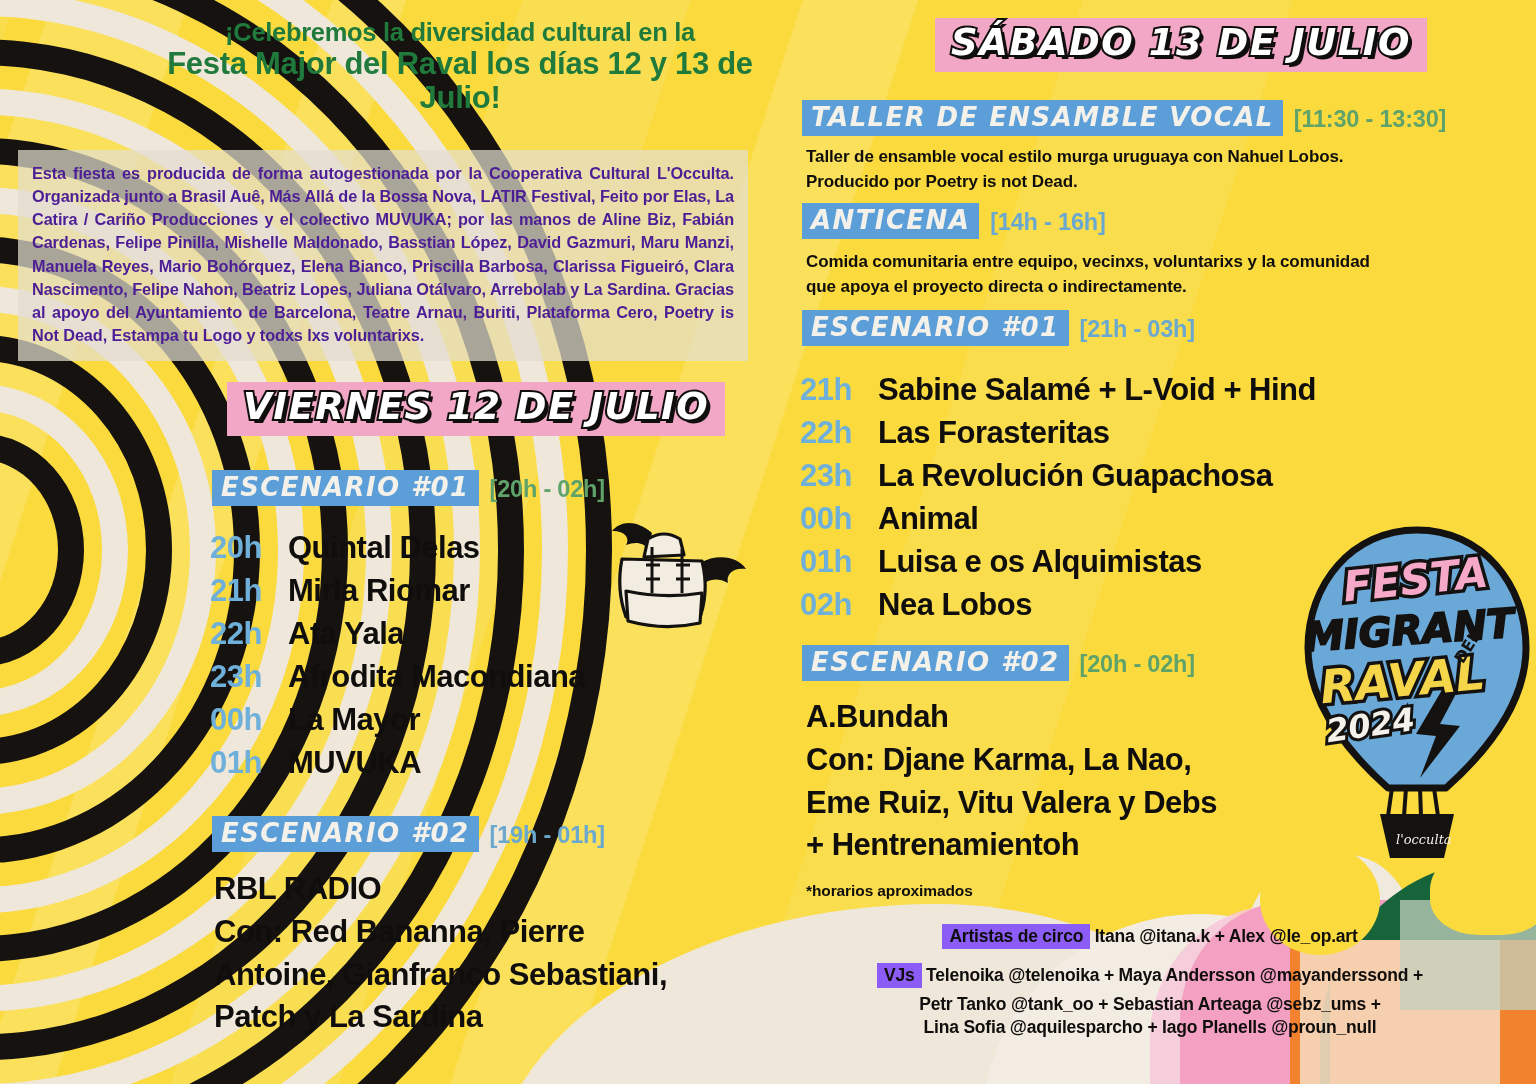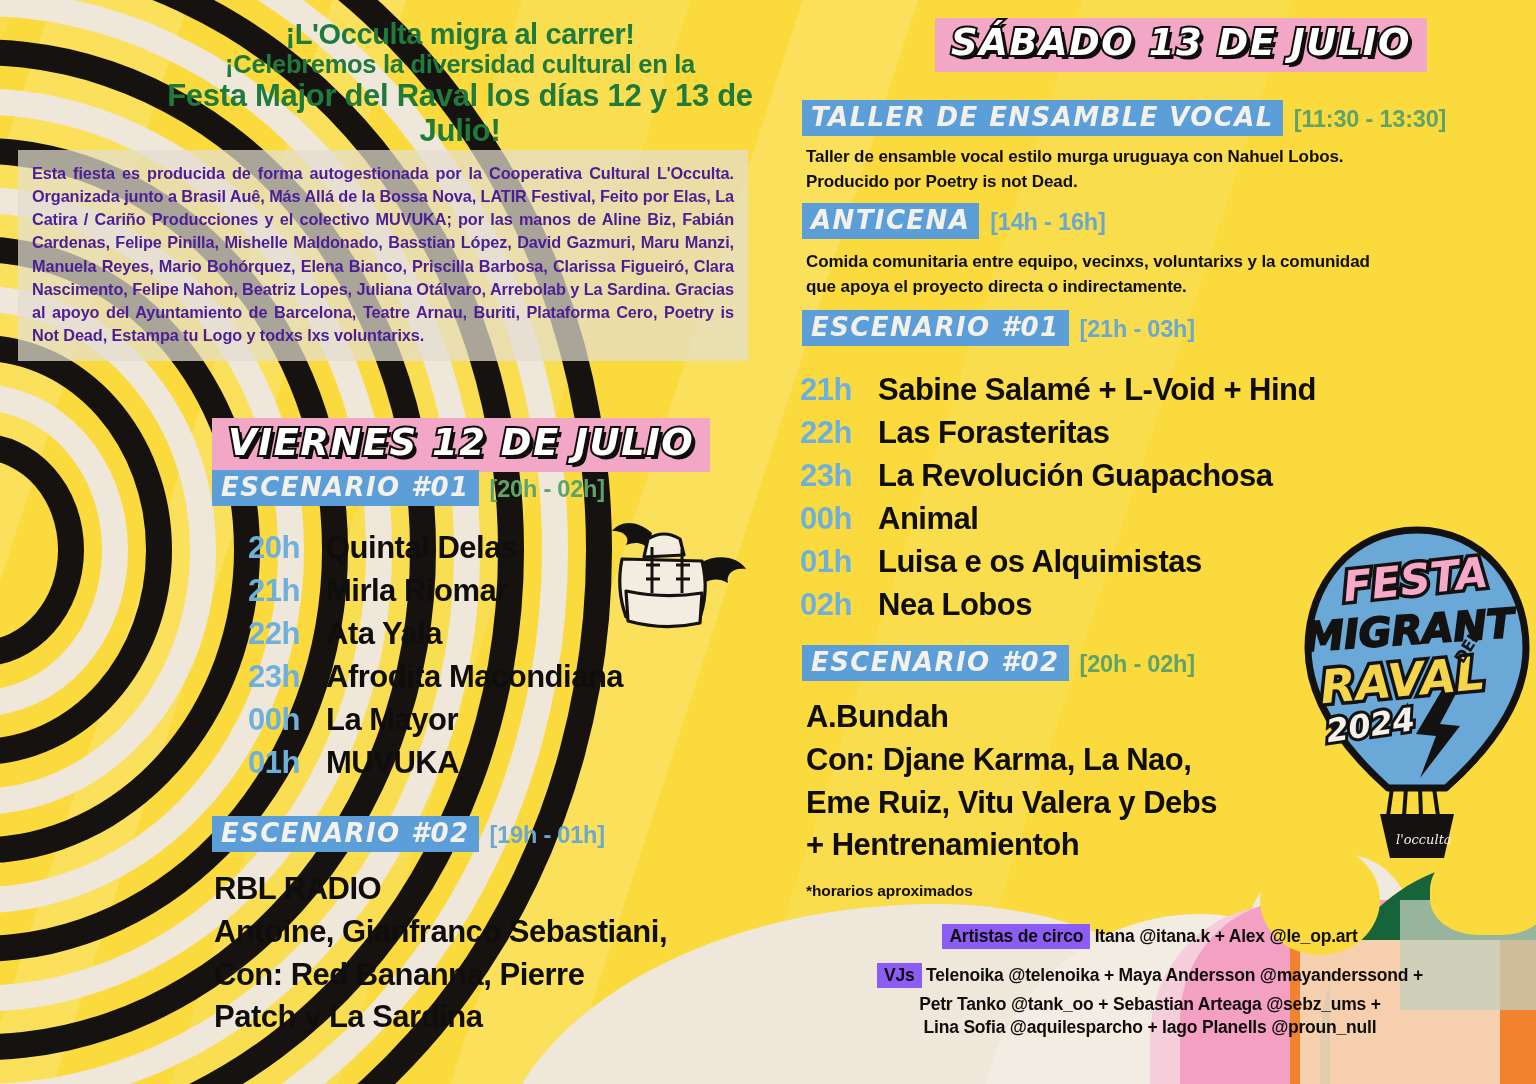--- a/index.html
+++ b/index.html
@@ -146,21 +146,21 @@
     font-style: italic;
     font-size: 37px;
     letter-spacing: 1.5px;
     color: #ffffff;
     -webkit-text-stroke: 4px #100e0c;
     paint-order: stroke fill;
     text-shadow: 4px 4px 0 #100e0c;
     line-height: 1.05;
     white-space: nowrap;
   }
-  #viernes-band { position:absolute; left: 212px; top: 382px; margin-top: 36px; }
+  #viernes-band { position:absolute; left: 227px; top: 382px; }
   #sabado-band  { position:absolute; left: 935px; top: 18px; }
 
   
   .stage-row { display:flex; align-items:flex-end; gap: 11px; }
   .stage-tag {
     background: #5c9fd8;
     color: #f4f1ea;
     font-family: "DejaVu Sans", sans-serif;
     font-weight: 700;
     font-style: italic;
@@ -227,21 +227,21 @@
   #anti-row    { position:absolute; left: 802px; top: 203px; }
   #anti-desc   { position:absolute; left: 806px; top: 250px; width: 610px; }
   #sat-e1-row  { position:absolute; left: 802px; top: 310px; }
   #sat-e1-list { position:absolute; left: 800px; top: 362px; width: 640px; }
   #sat-e2-row  { position:absolute; left: 802px; top: 645px; }
   #sat-e2-text { position:absolute; left: 806px; top: 696px; width: 560px; }
   #sat-note    { position:absolute; left: 806px; top: 882px; }
 
   
   #fri-e1-row  { position:absolute; left: 212px; top: 470px; }
-  #fri-e1-list { position:absolute; left: 210px; top: 520px; width: 520px; margin-left: 38px; }
+  #fri-e1-list { position:absolute; left: 210px; top: 520px; width: 520px; }
   #fri-e2-row  { position:absolute; left: 212px; top: 816px; }
   #fri-e2-text { position:absolute; left: 214px; top: 868px; width: 540px; }
 
   
   .credits { position:absolute; left: 830px; top: 925px; width: 640px; text-align:center; }
   .cred-line { margin-bottom: 6px; line-height:1.32; }
   .cred-tag {
     background: #8b5cf6;
     color:#100e0c;
     font-weight: 800;
@@ -303,21 +303,20 @@
   <div class="shape shp-orange2"></div>
   <div class="shape shp-green"></div>
   <div class="shape shp-green2"></div>
   <div class="shape shp-orange"></div>
   <div class="shape shp-peach"></div>
   <div class="shape shp-sage"></div>
   <div class="shape shp-yellowblob"></div>
   <div class="shape shp-yellowblob2"></div>
 
   <div class="headline">
-    <div class="l1">¡L'Occulta migra al carrer!</div>
     <div class="l2">¡Celebremos la diversidad cultural en la</div>
     <div class="l3">Festa Major del Raval los días 12 y 13 de Julio!</div>
   </div>
 
   <div class="intro">Esta fiesta es producida de forma autogestionada por la Cooperativa Cultural L'Occulta. Organizada junto a Brasil Auê, Más Allá de la Bossa Nova, LATIR Festival, Feito por Elas, La Catira / Cariño Producciones y el colectivo MUVUKA; por las manos de Aline Biz, Fabián Cardenas, Felipe Pinilla, Mishelle Maldonado, Basstian López, David Gazmuri, Maru Manzi, Manuela Reyes, Mario Bohórquez, Elena Bianco, Priscilla Barbosa, Clarissa Figueiró, Clara Nascimento, Felipe Nahon, Beatriz Lopes, Juliana Otálvaro, Arrebolab y La Sardina. Gracias al apoyo del Ayuntamiento de Barcelona, Teatre Arnau, Buriti, Plataforma Cero, Poetry is Not Dead, Estampa tu Logo y todxs lxs voluntarixs.</div>
 
   <div class="date-band" id="viernes-band">
     <div class="txt">VIERNES 12 DE JULIO</div>
   </div>
 
@@ -353,22 +352,22 @@
     </div>
   </div>
 
   <div class="stage-row" id="fri-e2-row">
     <span class="stage-tag">ESCENARIO #02</span>
     <span class="stage-time">[19h - 01h]</span>
   </div>
 
   <div class="block-text" id="fri-e2-text">
     <div>RBL RADIO</div>
+    <div>Con: Red Bananna, Pierre</div>
     <div>Antoine, Gianfranco Sebastiani,</div>
-    <div>Con: Red Bananna, Pierre</div>
     <div>Patch y La Sardina</div>
   </div>
 
   <svg id="backpack" viewBox="0 0 160 130">
     <g fill="#141210">
       <path d="M60 28 C44 14 28 16 20 26 C34 26 38 34 34 40 C44 36 52 38 56 44 Z"></path>
       <path d="M108 58 C126 48 146 52 154 64 C140 62 134 70 136 78 C126 72 116 74 110 80 Z"></path>
     </g>
     <g fill="#f2ece1" stroke="#141210" stroke-width="3.2" stroke-linejoin="round">
       <path d="M56 34 q16 -10 32 0 l4 16 -40 2 Z"></path>

